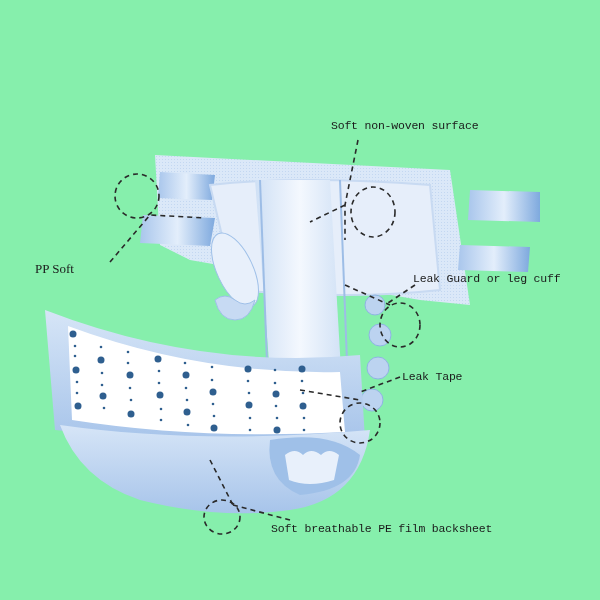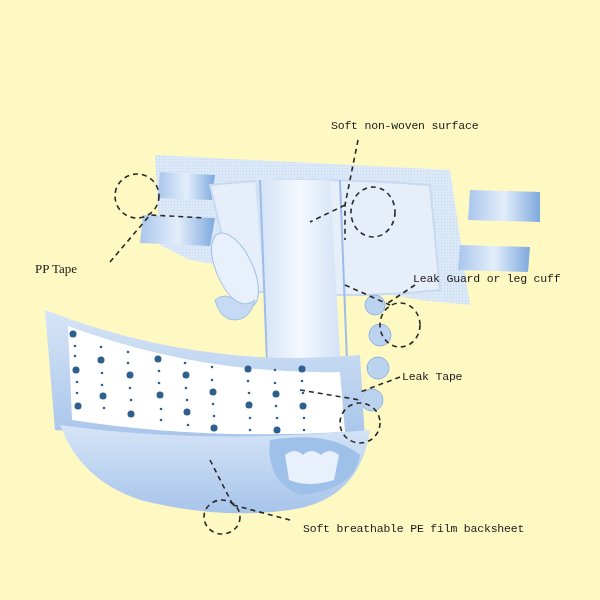--- a/index.html
+++ b/index.html
@@ -1,16 +1,16 @@
 <!DOCTYPE html>
 <html><head>
   <meta charset="utf-8">
   <style>
     html, body { margin: 0; padding: 0; background: #ffffff; }
-    #stage { position: relative; width: 600px; height: 600px; overflow: hidden; background: #fef9c3; }
+    #stage { position: relative; width: 600px; height: 600px; overflow: hidden; background: #86efac; }
     svg#art { position: absolute; left: 0; top: 0; }
     .label {
       position: absolute;
       font-family: "Liberation Mono", "DejaVu Sans Mono", monospace;
       font-size: 11.5px;
       color: #1a1a1a;
       white-space: nowrap;
       letter-spacing: -0.2px;
     }
     .label.serif { font-family: "Liberation Serif", "DejaVu Serif", serif; font-size: 13px; letter-spacing: 0; }
@@ -176,17 +176,17 @@
       <ellipse class="dash" cx="360" cy="423" rx="20" ry="20"></ellipse>
     </g>
     <g>
       <path class="dash" d="M210,460 L233,505"></path>
       <path class="dash" d="M233,505 L290,520"></path>
       <ellipse class="dash" cx="222" cy="517" rx="18" ry="17"></ellipse>
     </g>
   </svg>
 
   <div class="label" style="left:331px; top:119px;">Soft non-woven surface</div>
-  <div class="label serif" style="left:35px; top:261px;">PP Tape</div>
+  <div class="label serif" style="left:35px; top:261px;">PP Soft</div>
   <div class="label" style="left:413px; top:272px;">Leak Guard or leg cuff</div>
   <div class="label" style="left:402px; top:370px;">Leak Tape</div>
-  <div class="label" style="left:271px; top:522px;margin-left:32px;">Soft breathable PE film backsheet</div>
+  <div class="label" style="left:271px; top:522px;">Soft breathable PE film backsheet</div>
 </div>
 
 </body></html>

